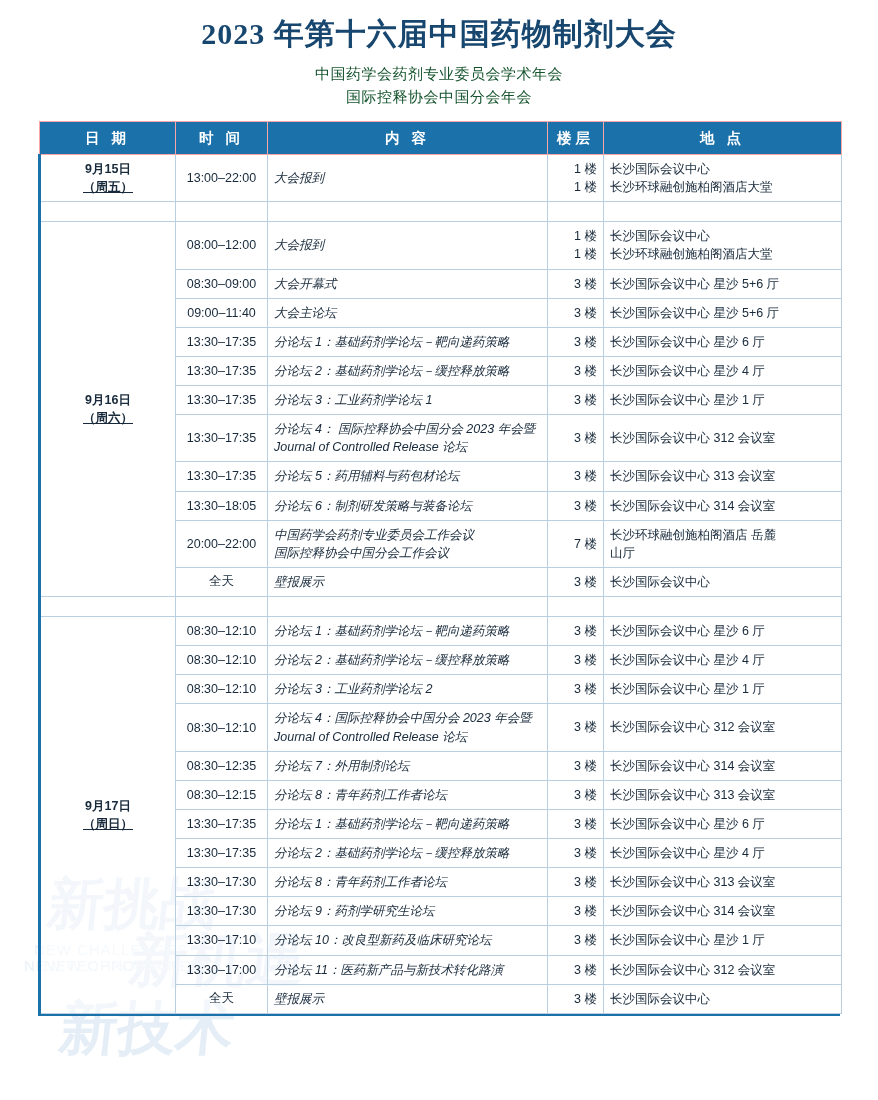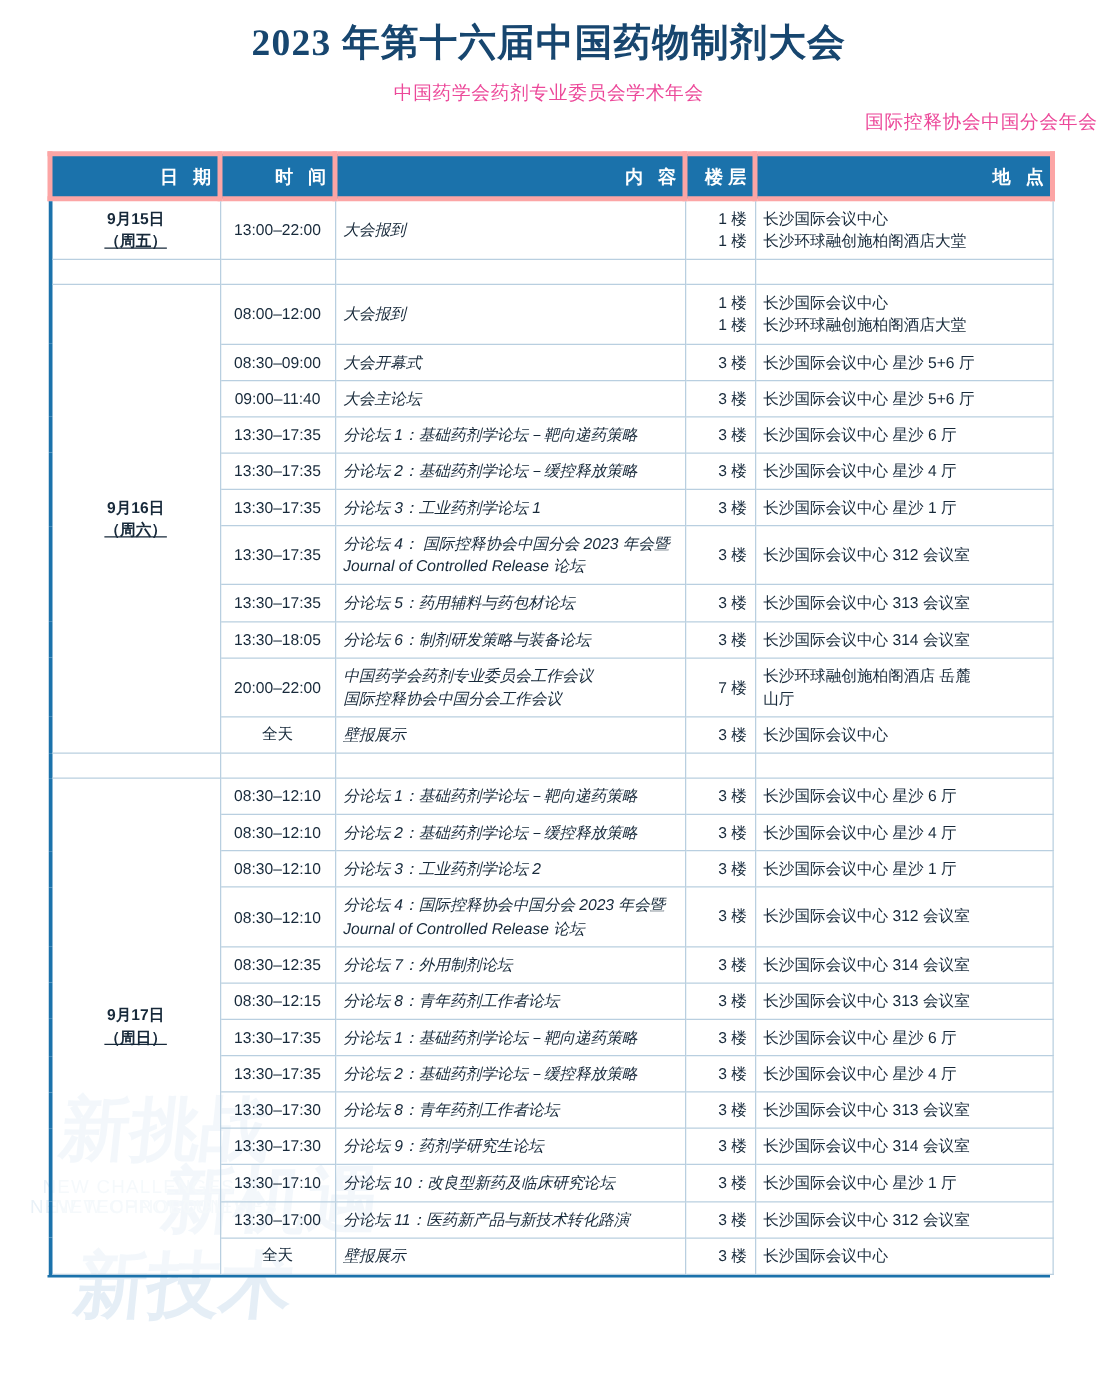--- a/index.html
+++ b/index.html
@@ -57,44 +57,44 @@
   .title {
     font-family: "Liberation Serif", "DejaVu Serif", serif;
     font-size: 30px;
     font-weight: 700;
     color: #17466f;
     letter-spacing: 1px;
     margin: 0 0 10px 0;
   }
   .subtitle {
     font-size: 15px;
-    color: #ec4899;
+    color: #14532d;
     margin: 0 0 4px 0;
     letter-spacing: 0.5px;
   }
-  .subtitle.last { margin-bottom: 14px; text-align: right; }
+  .subtitle.last { margin-bottom: 14px; }
 
   .table-wrap {
     margin: 0 38px;
   }
   table.schedule {
     border-collapse: collapse;
     width: 802px;
     table-layout: fixed;
     background: transparent;
   }
   table.schedule th {
     background: #1b72ab;
     color: #ffffff;
     font-size: 14.5px;
     font-weight: 700;
     letter-spacing: 4px;
     height: 30px;
-    border: 4px solid #fca5a5;
-    text-align: right;
+    border: 1px solid #fca5a5;
+    text-align: center;
   }
   table.schedule td {
     border: 1px solid #b9cfe0;
     font-size: 12.5px;
     color: #17293a;
     padding: 5px 6px;
     vertical-align: middle;
     background: rgba(255,255,255,0.55);
   }
   td.daycell {

